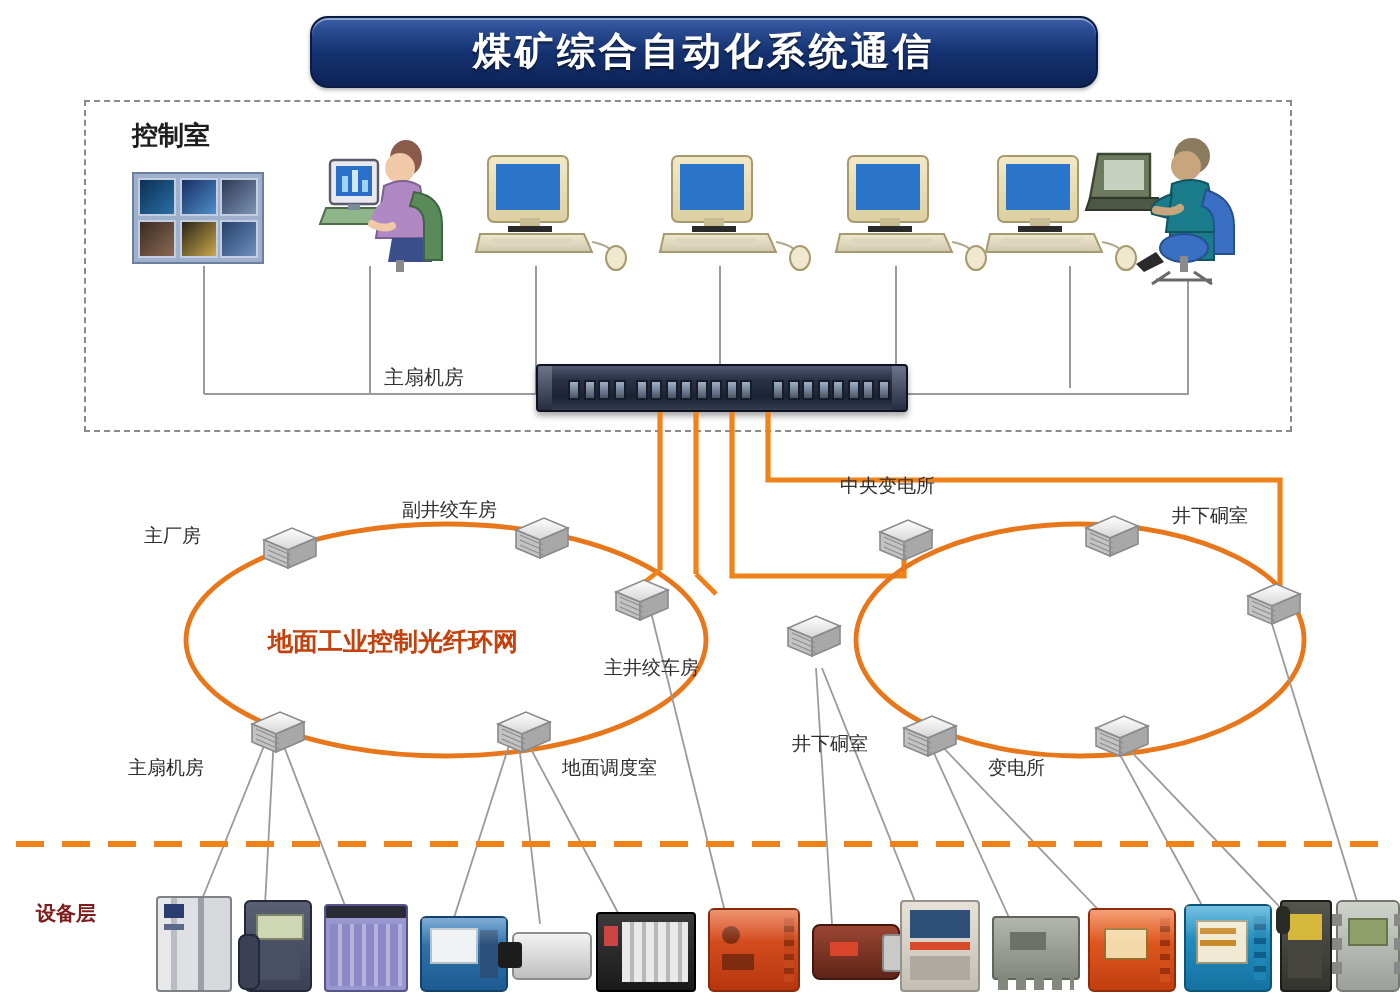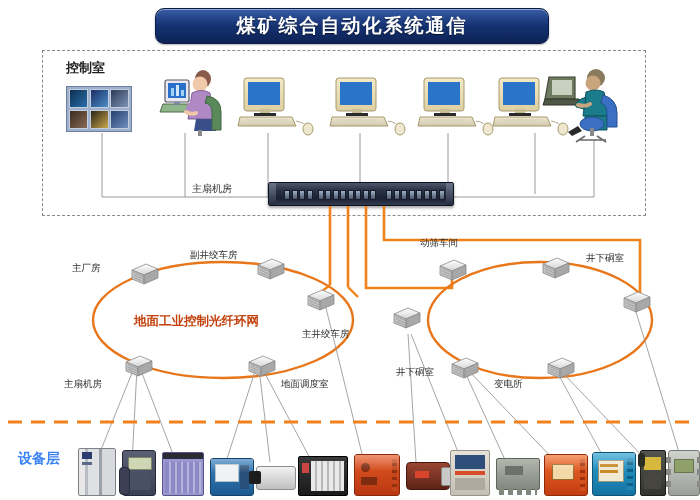--- a/index.html
+++ b/index.html
@@ -57,21 +57,21 @@
   }
   #control-room-label {
     left: 66px; top: 59px;
     font-size: 13px;
     font-weight: bold;
     color: #1d1d1d;
   }
   #dispatch-label { left: 192px; top: 182px; font-size: 10px; color: #333; }
   #equipment-layer-label {
     left: 18px; top: 450px;
-    font-size: 14px; font-weight: bold; color: #3b82f6;
+    font-size: 10px; font-weight: bold; color: #7f1d1d;
   }
   .ring-title {
     position: absolute;
     font-size: 12.5px;
     font-weight: bold;
     color: #c2410c;
     white-space: nowrap;
   }
   .node-label {
     position: absolute;
@@ -467,26 +467,26 @@
         </g>
       </g>
     </g>
 
     <line x1="8" y1="422" x2="692" y2="422" stroke="#ef8219" stroke-width="3" stroke-dasharray="14 9"></line>
   </svg>
 
   <div class="ring-title" id="ring-title-0" style="left:134px; top:313px;">地面工业控制光纤环网</div>
 
   <div class="node-label" style="left:72px;  top:262px;">主厂房</div>
-  <div class="node-label" style="left:190px; top:249px;text-align:center;">副井绞车房</div>
+  <div class="node-label" style="left:201px; top:249px;text-align:center;">副井绞车房</div>
   <div class="node-label" style="left:302px; top:328px;">主井绞车房</div>
   <div class="node-label" style="left:64px;  top:378px;">主扇机房</div>
   <div class="node-label" style="left:281px; top:378px;">地面调度室</div>
 
-  <div class="node-label" style="left:420px; top:237px;">动筛车间</div>
+  <div class="node-label" style="left:420px; top:237px;">中央变电所</div>
   <div class="node-label" style="left:586px; top:252px;">井下硐室</div>
   <div class="node-label" style="left:396px; top:366px;">井下硐室</div>
   <div class="node-label" style="left:494px; top:378px;">变电所</div>
 
   <div class="label" id="equipment-layer-label">设备层</div>
 
   <div id="equipment-row">
 
     <div class="dev" style="left:78px; top:448px; width:36px; height:46px; background:linear-gradient(to right,#e8e8ea 0 18%,#b9bcc2 18% 26%,#dfe0e3 26% 56%,#9aa0a8 56% 64%,#d8d9dc 64% 100%); border:1px solid #7d8188;">
       <div style="position:absolute;left:3px;top:3px;width:10px;height:7px;background:#2b3c6e;"></div>

